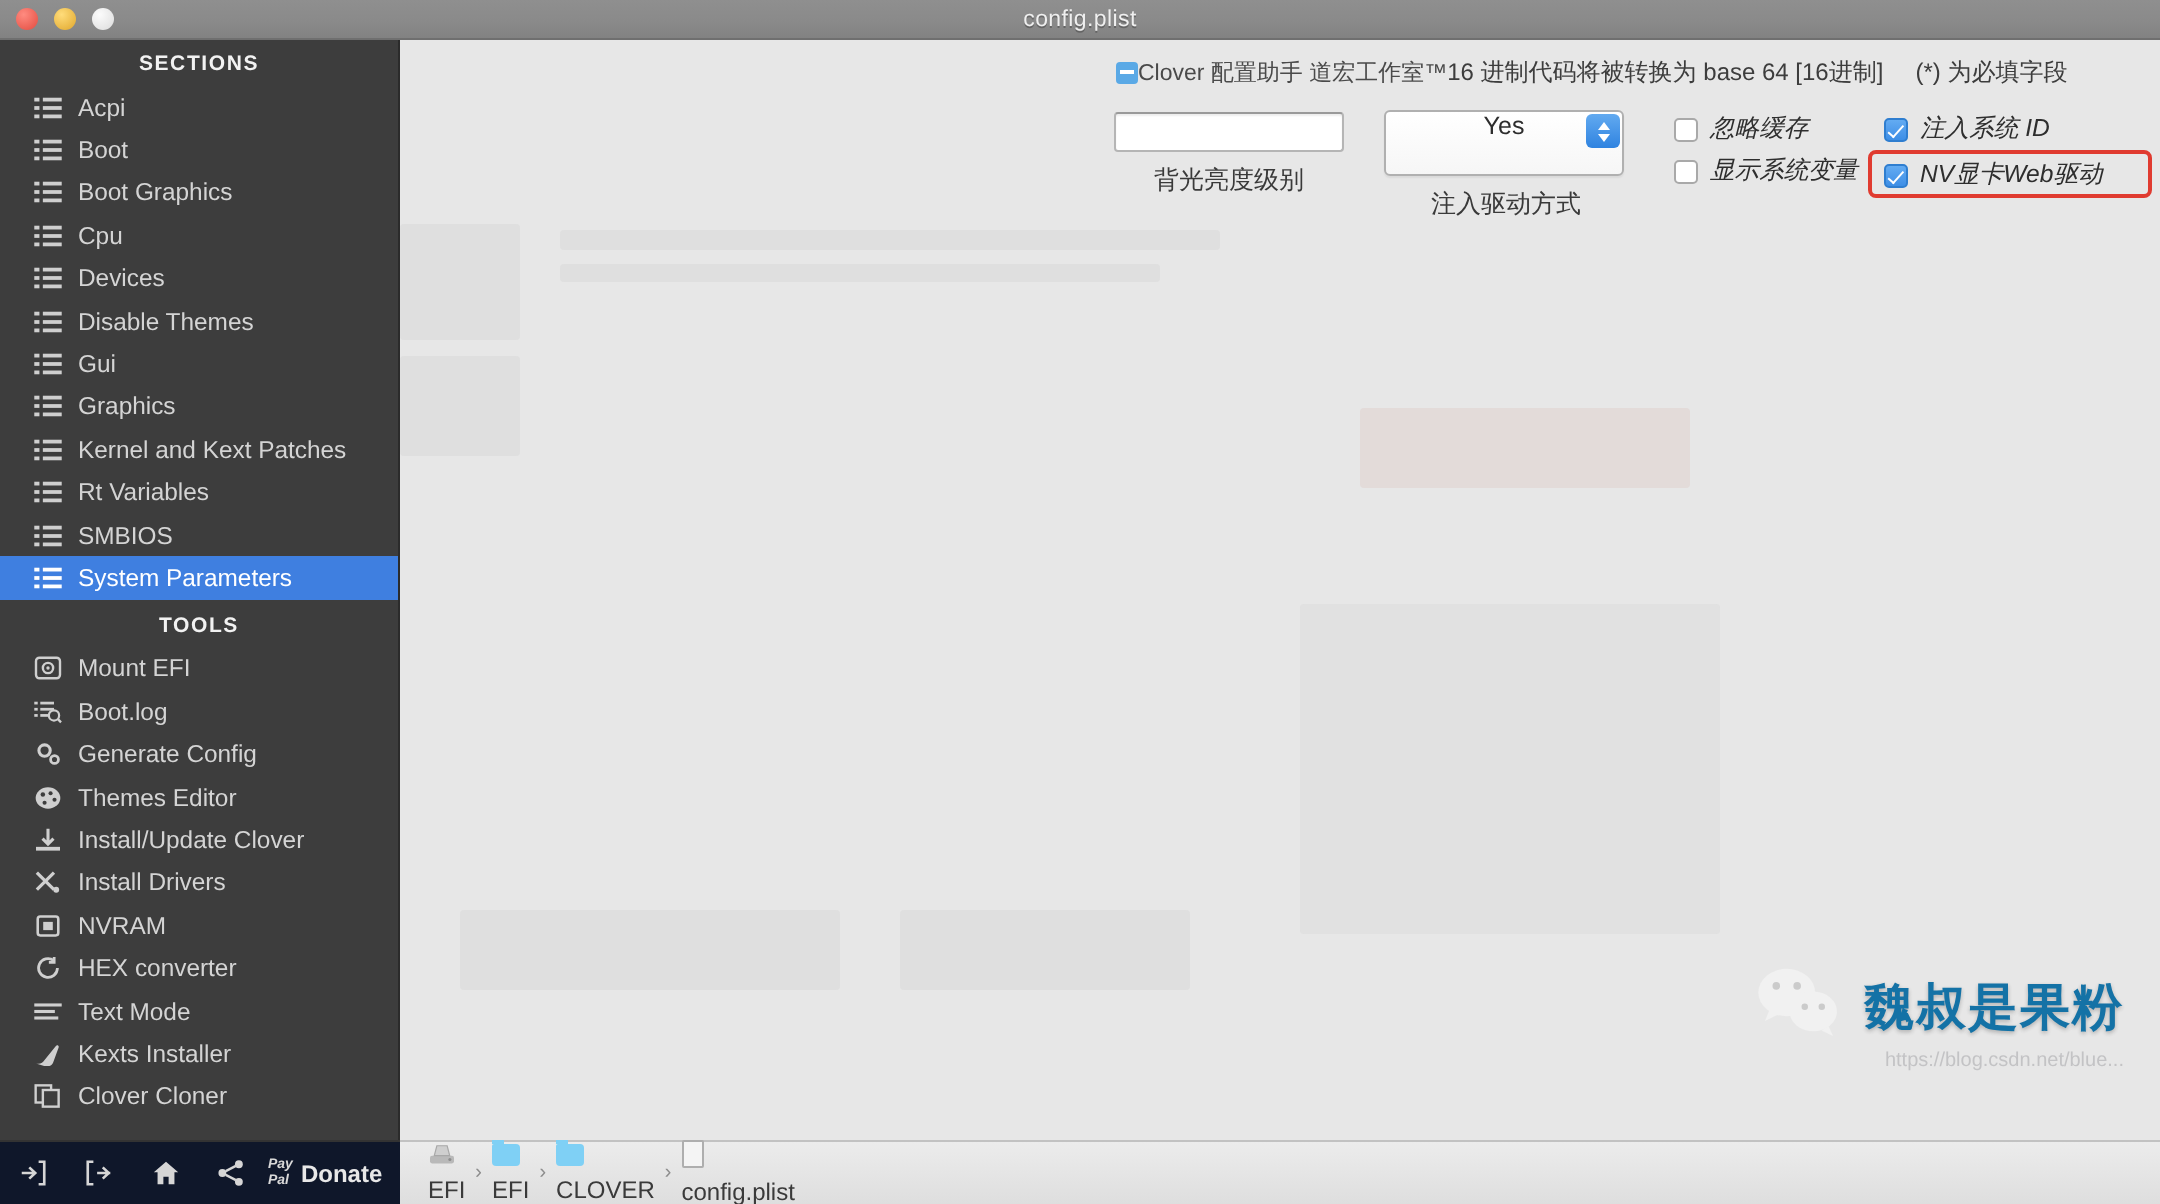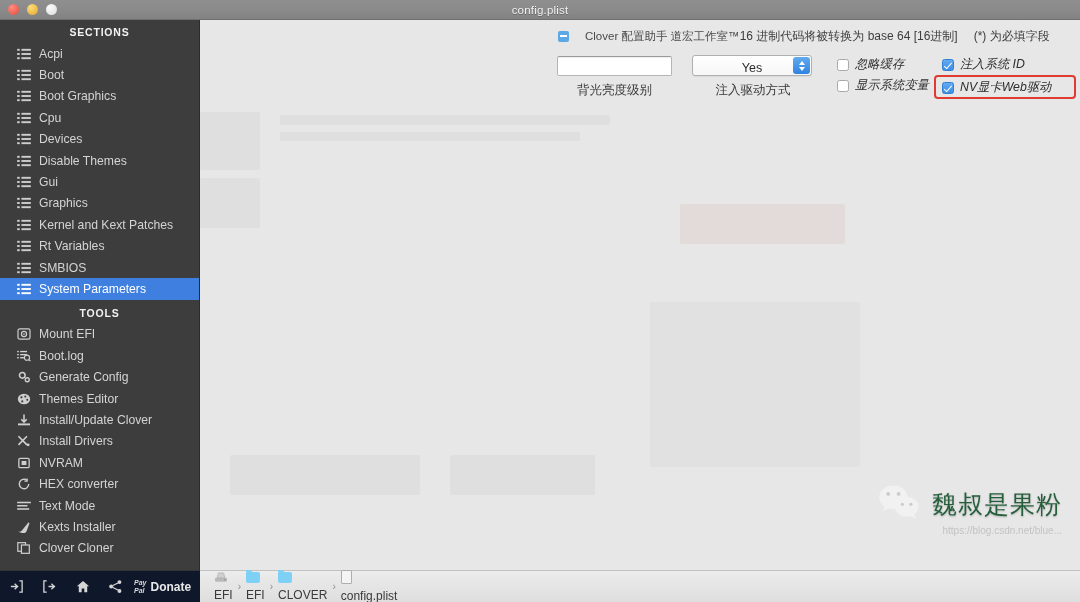--- a/index.html
+++ b/index.html
@@ -98,21 +98,21 @@
   .main {
     position: absolute; top: 20px; left: 200px;
     width: 880px; height: 550px;
     background: #e7e7e7;
     overflow: hidden;
   }
   .topinfo {
     height: 28px; display: flex; align-items: center;
     font-size: 11.5px; color: #4a4a4a; padding-top: 4px;
   }
-  .brand { display:flex; align-items:center; gap:16px; margin-left: 358px; }
+  .brand { display:flex; align-items:center; gap:0; margin-left: 358px; }
   .brand-ico { width: 11px; height: 11px; background: #5aa9e6; border-radius: 2px;
                position: relative; }
   .brand-ico::after { content:""; position:absolute; left:2px; top:4.5px; width:7px; height:2px; background:#fff; }
   .hexnote { font-size: 12px; color: #3d3d3d; }
   .reqnote { margin-left: 16px; font-size: 12px; color: #3d3d3d; }
 
   .formrow {
     position: relative; height: 54px;
     padding: 0; margin-top: 2px;
   }
@@ -125,24 +125,24 @@
   }
   .caption { text-align: center; font-size: 12.5px; color: #3a3a3a; margin-top: 6px; }
   .smallbtn {
     height: 17px; background: linear-gradient(180deg,#fdfdfd,#efefef);
     border: 1px solid #bcbcbc; border-radius: 9px;
     font-size: 9.5px; color: #3b3b3b;
     display: flex; align-items: center; justify-content: center;
     box-shadow: 0 1px 1px rgba(0,0,0,.06);
   }
   .selwrap {
-    position: relative; height: 21px; width: 120px;
+    position: relative; height: 33px; width: 120px;
     background: linear-gradient(180deg,#fff,#f6f6f6);
     border: 1px solid #b0b0b0; border-radius: 3px;
-    display:flex; align-items:flex-end; justify-content:center;
+    display:flex; align-items:flex-start; justify-content:center;
     font-size: 12.5px; color: #2d2d2d;
     box-shadow: 0 1px 1px rgba(0,0,0,.06);
   }
   .stepper {
     position: absolute; right: 1px; top: 1px;
     width: 17px; height: 17px; border-radius: 3px;
     background: linear-gradient(180deg,#62aaf0,#2f83e0);
     display:flex; flex-direction: column; align-items:center; justify-content:center;
     gap: 2px;
   }
@@ -172,21 +172,21 @@
   .ghost .gblk { position: absolute; background: rgba(205,205,205,.30); border-radius: 2px; }
   .ghost .gpink { position:absolute; background: rgba(221,203,200,.45); border-radius:2px; }
 
   
   .watermark {
     position: absolute; right: 18px; bottom: 46px;
     display: flex; align-items: center; gap: 9px;
     opacity: .92;
   }
   .wm-text {
-    font-size: 25px; color: #14532d; font-weight: normal;
+    font-size: 25px; color: #0369a1; font-weight: bold;
     text-shadow: 0 1px 2px rgba(120,120,120,.55);
     letter-spacing: 1px;
   }
   .wm-url {
     position: absolute; right: 18px; bottom: 34px;
     font-size: 10px; color: rgba(150,150,155,.45);
   }
 </style>
 </head>
 <body>

